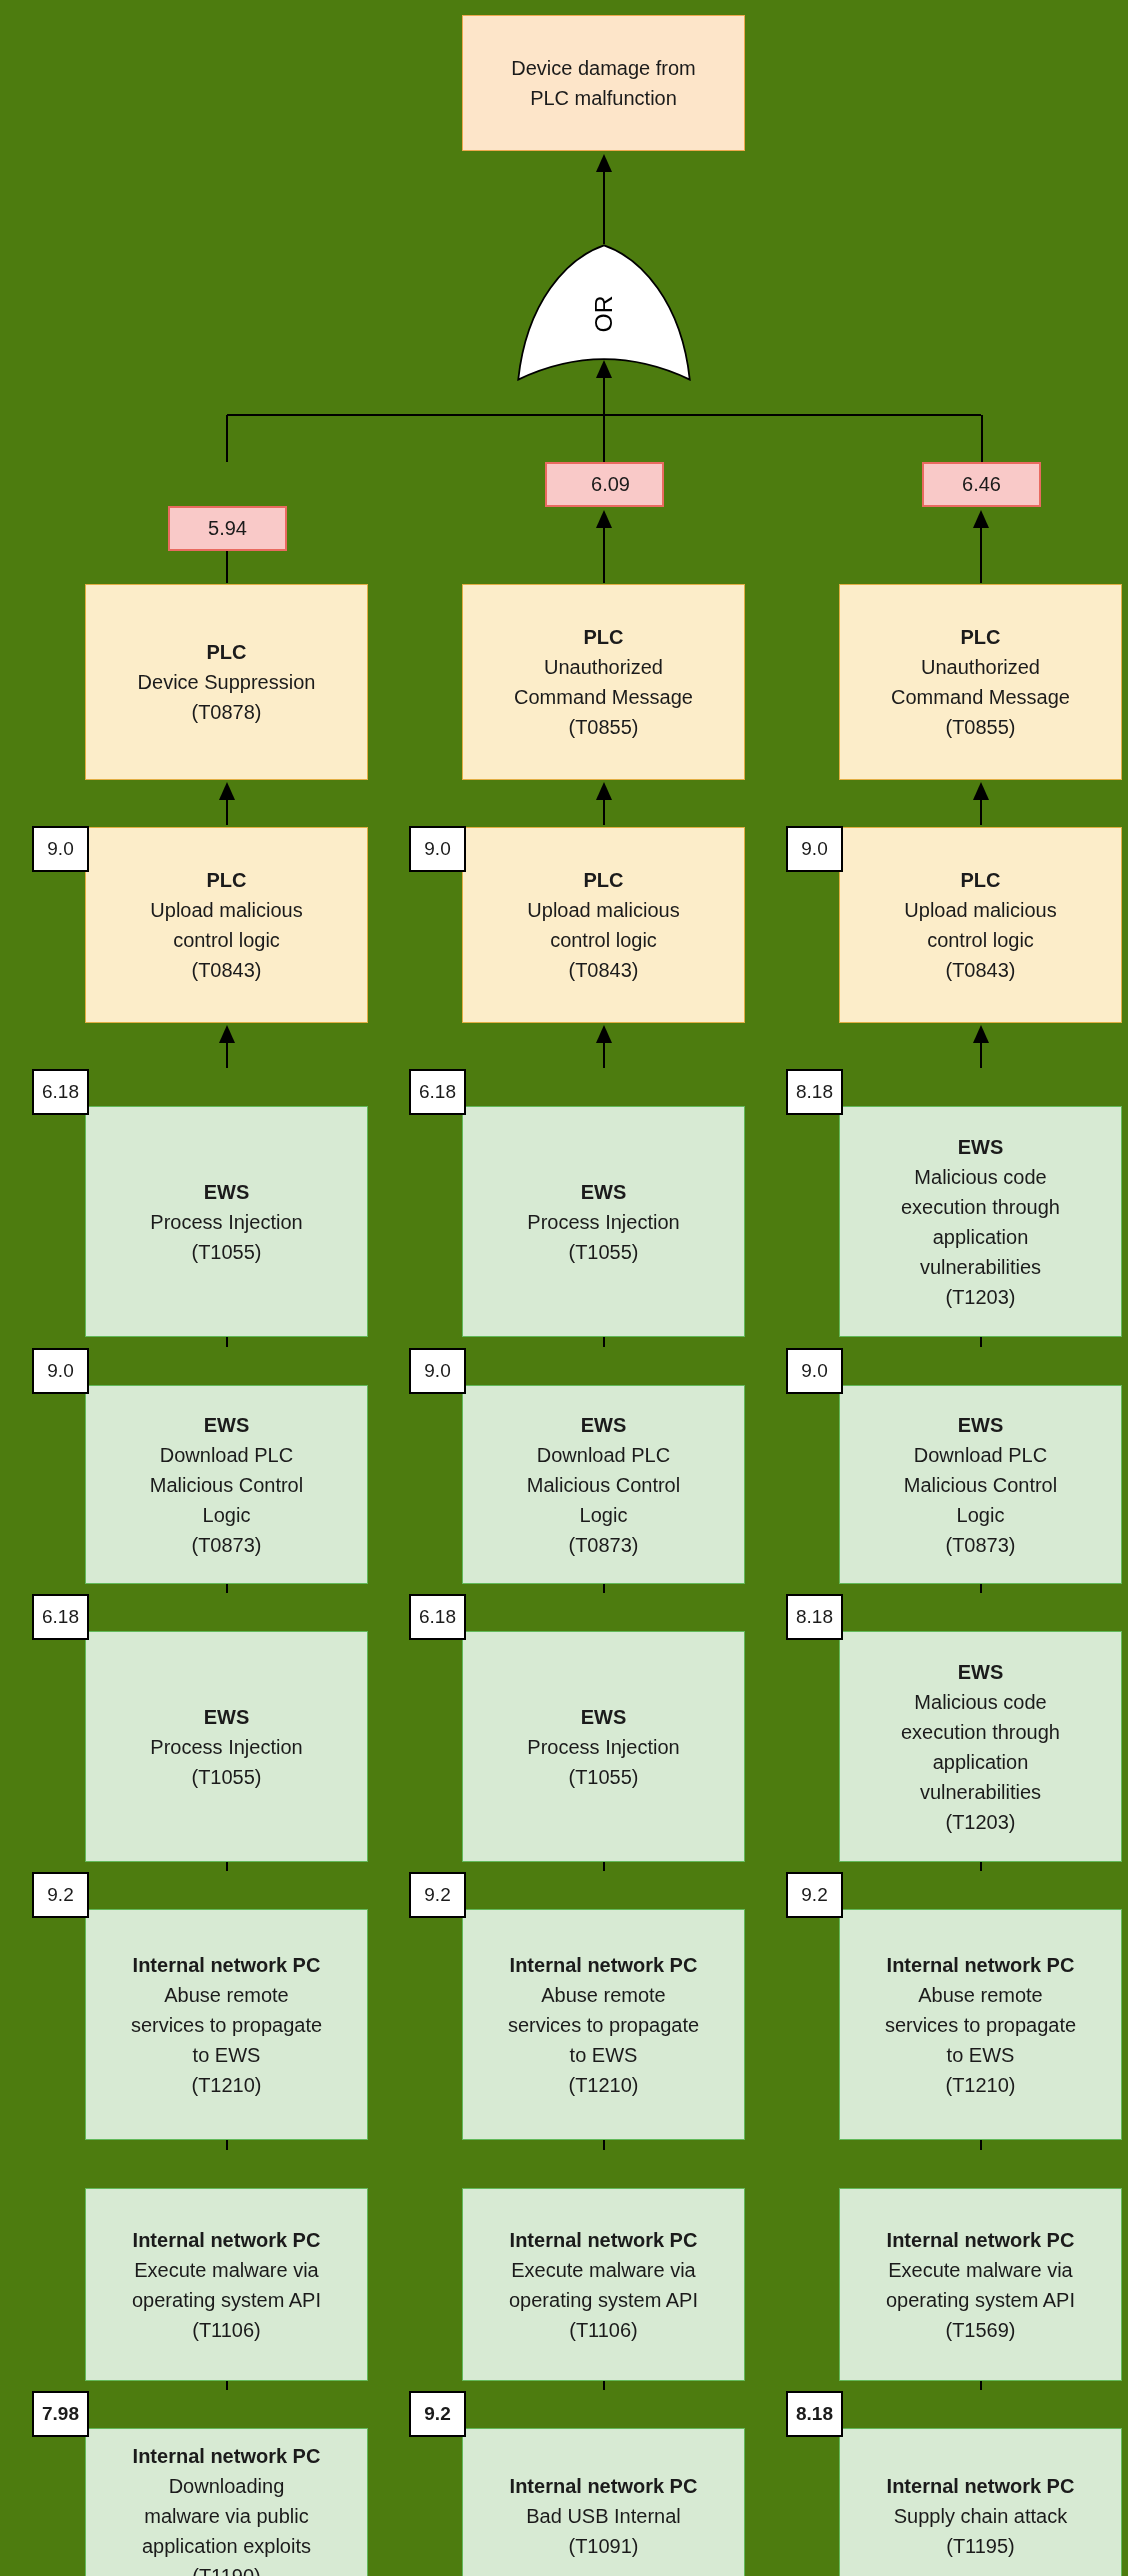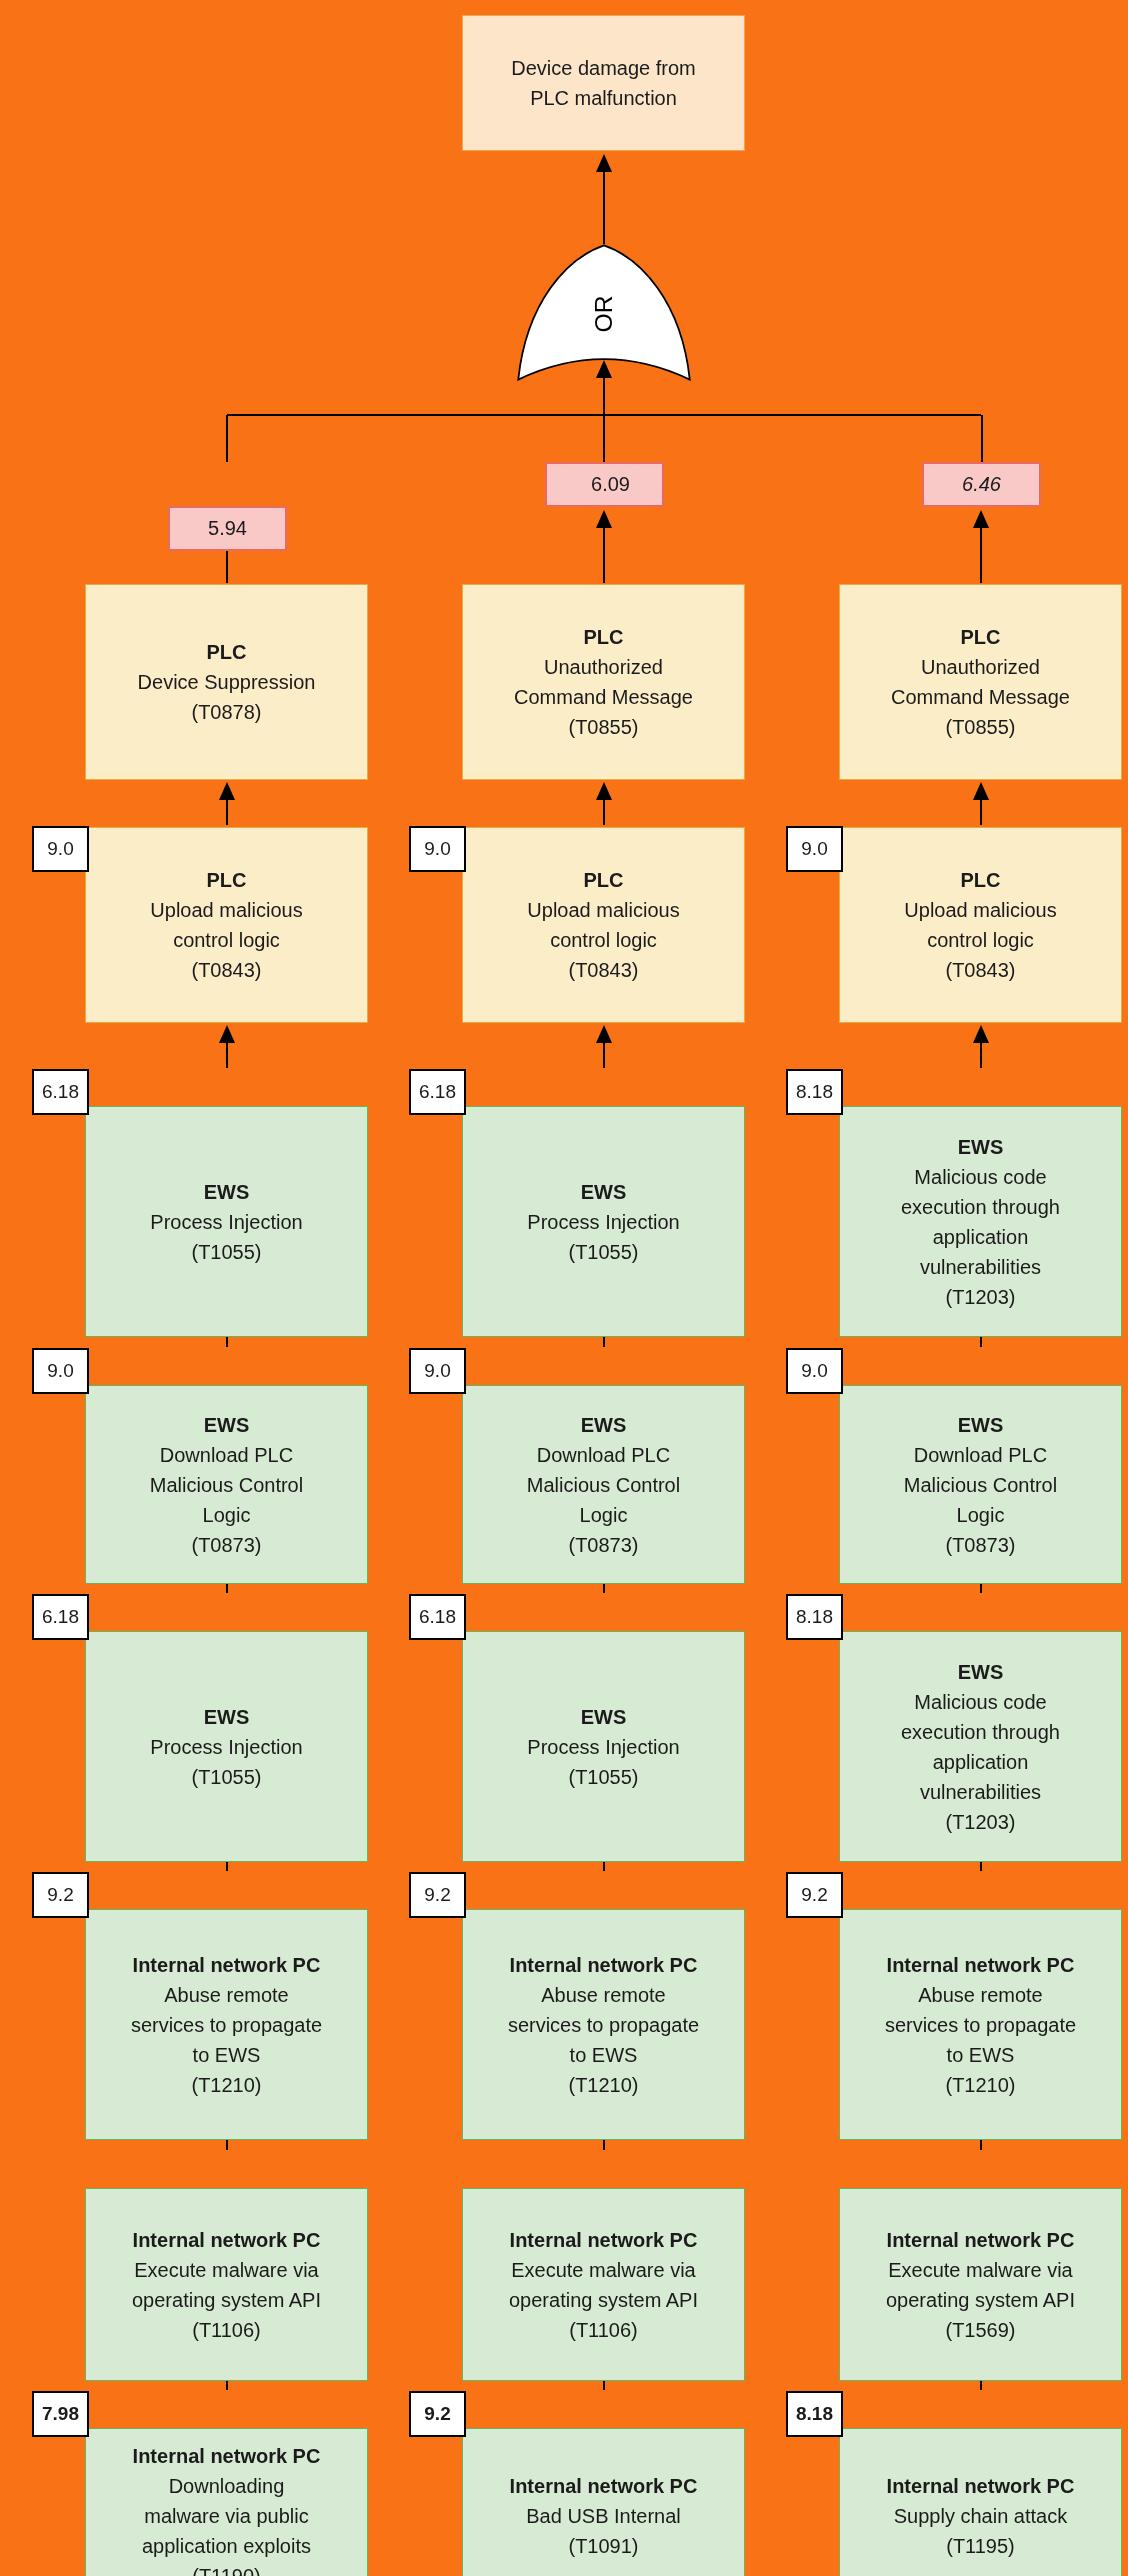--- a/index.html
+++ b/index.html
@@ -1,16 +1,16 @@
 <!DOCTYPE html>
 <html style="font-size:9.5px"><head>
 <meta charset="utf-8">
 <style>
   html,body{margin:0;padding:0;background:#ffffff;}
-  .canvas{position:relative;width:1128px;height:2576px;background:#f97316;
+  .canvas{position:relative;width:1128px;height:2576px;background:#4d7c0f;
           font-family:"Liberation Sans",sans-serif;color:#1b1b1b;overflow:hidden;}
 
   
   .box{position:absolute;width:283px;box-sizing:border-box;
        display:flex;flex-direction:column;justify-content:center;align-items:center;
        text-align:center;font-size:20px;line-height:30px;padding:6px 7.1px;z-index:1;}
   .yellow{background:#fcedc9;border:1.8px solid #e2ae44;}
   .green{background:#d7ead3;border:1.8px solid #63b95a;margin-top:36px;}
   .root-box{position:absolute;left:462px;top:15px;width:283px;height:136px;box-sizing:border-box;
        background:#fde5c9;border:1.8px solid #eda84e;display:flex;align-items:center;justify-content:center;
@@ -27,21 +27,21 @@
   .r4{top:1349px;height:199px;}
   .r5{top:1595px;height:231px;}
   .r6{top:1873px;height:231px;}
   .r7{top:2152px;height:193px;}
   .r8{top:2392px;height:175px;}
 
   
   .sev{position:absolute;top:462px;width:119px;height:45px;box-sizing:border-box;
        background:#f9c9c8;border:2.4px solid #e96a60;display:flex;align-items:center;justify-content:center;
        font-size:20px;z-index:1;}
-  .sc1{left:168px;margin-top:44px;} .sc2{left:545px;padding-left:12px;} .sc3{left:922px;font-style:italic;}
+  .sc1{left:168px;margin-top:44px;} .sc2{left:545px;padding-left:12px;} .sc3{left:922px;}
 
   
   .tag{position:absolute;width:57px;height:46px;box-sizing:border-box;background:#ffffff;
        border:2.4px solid #000000;display:flex;align-items:center;justify-content:center;
        font-size:19px;z-index:2;}
   .tc1{left:32px;} .tc2{left:409px;} .tc3{left:786px;}
   .tr2{top:826px;} .tr3{top:1069px;} .tr4{top:1348px;} .tr5{top:1594px;} .tr6{top:1872px;} .tr8{top:2391px;font-weight:bold;}
 
   
   .arrow{position:absolute;width:18px;display:flex;flex-direction:column;align-items:center;z-index:0;}

